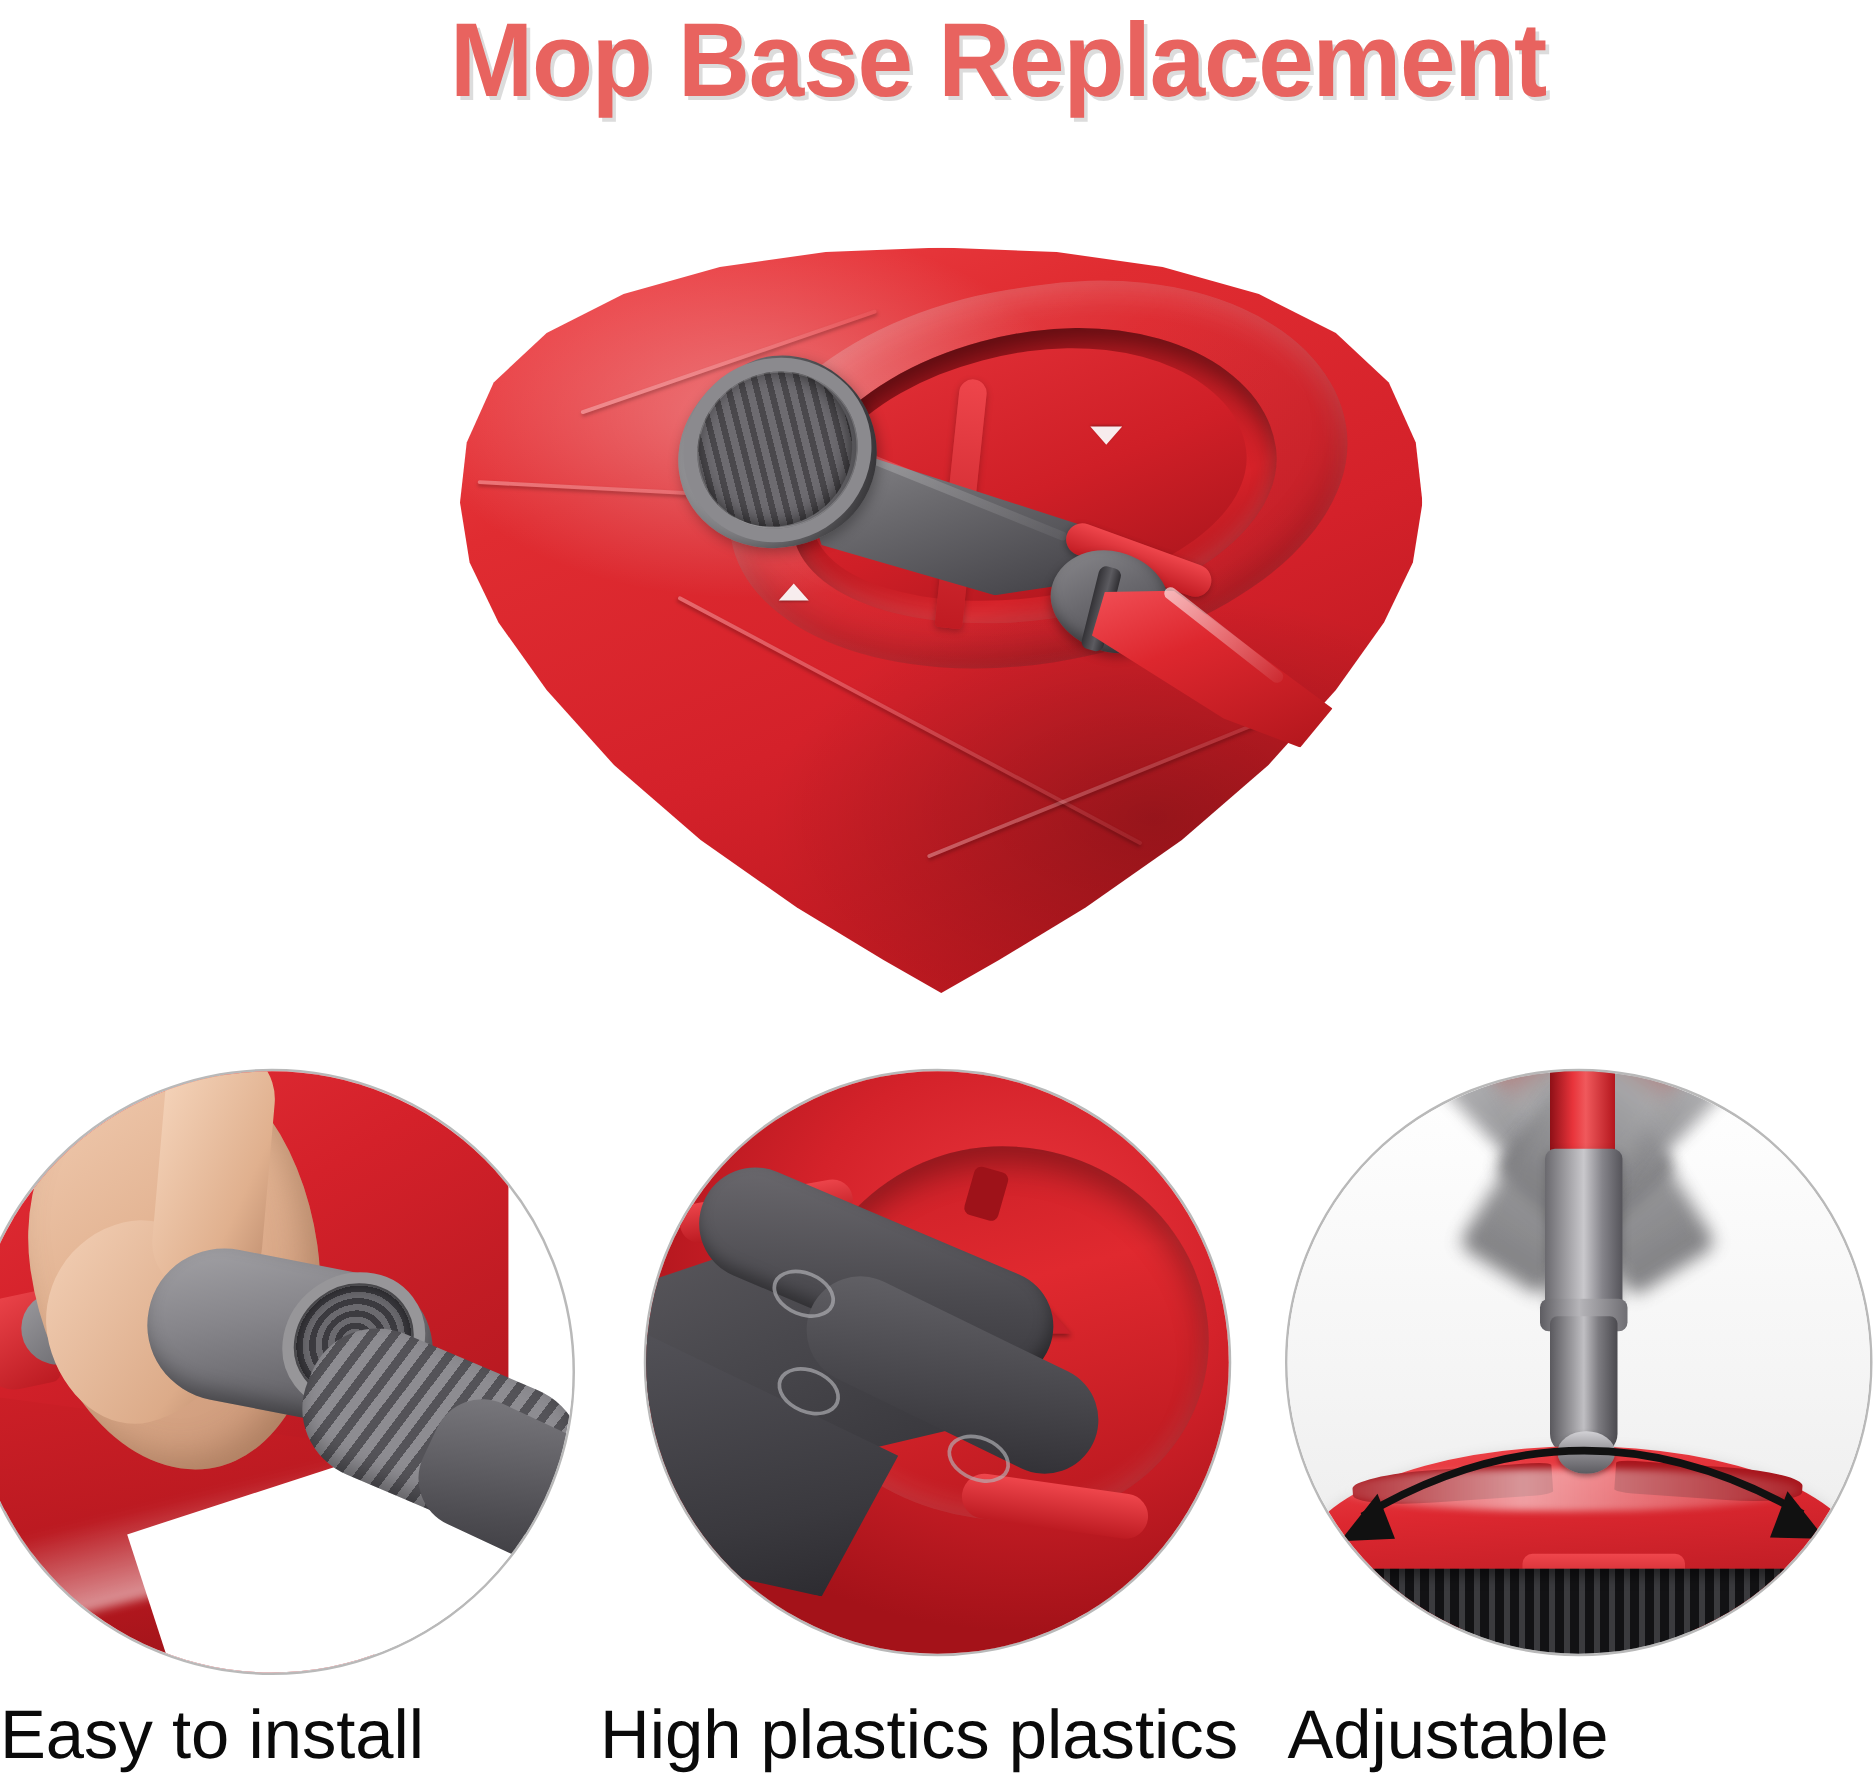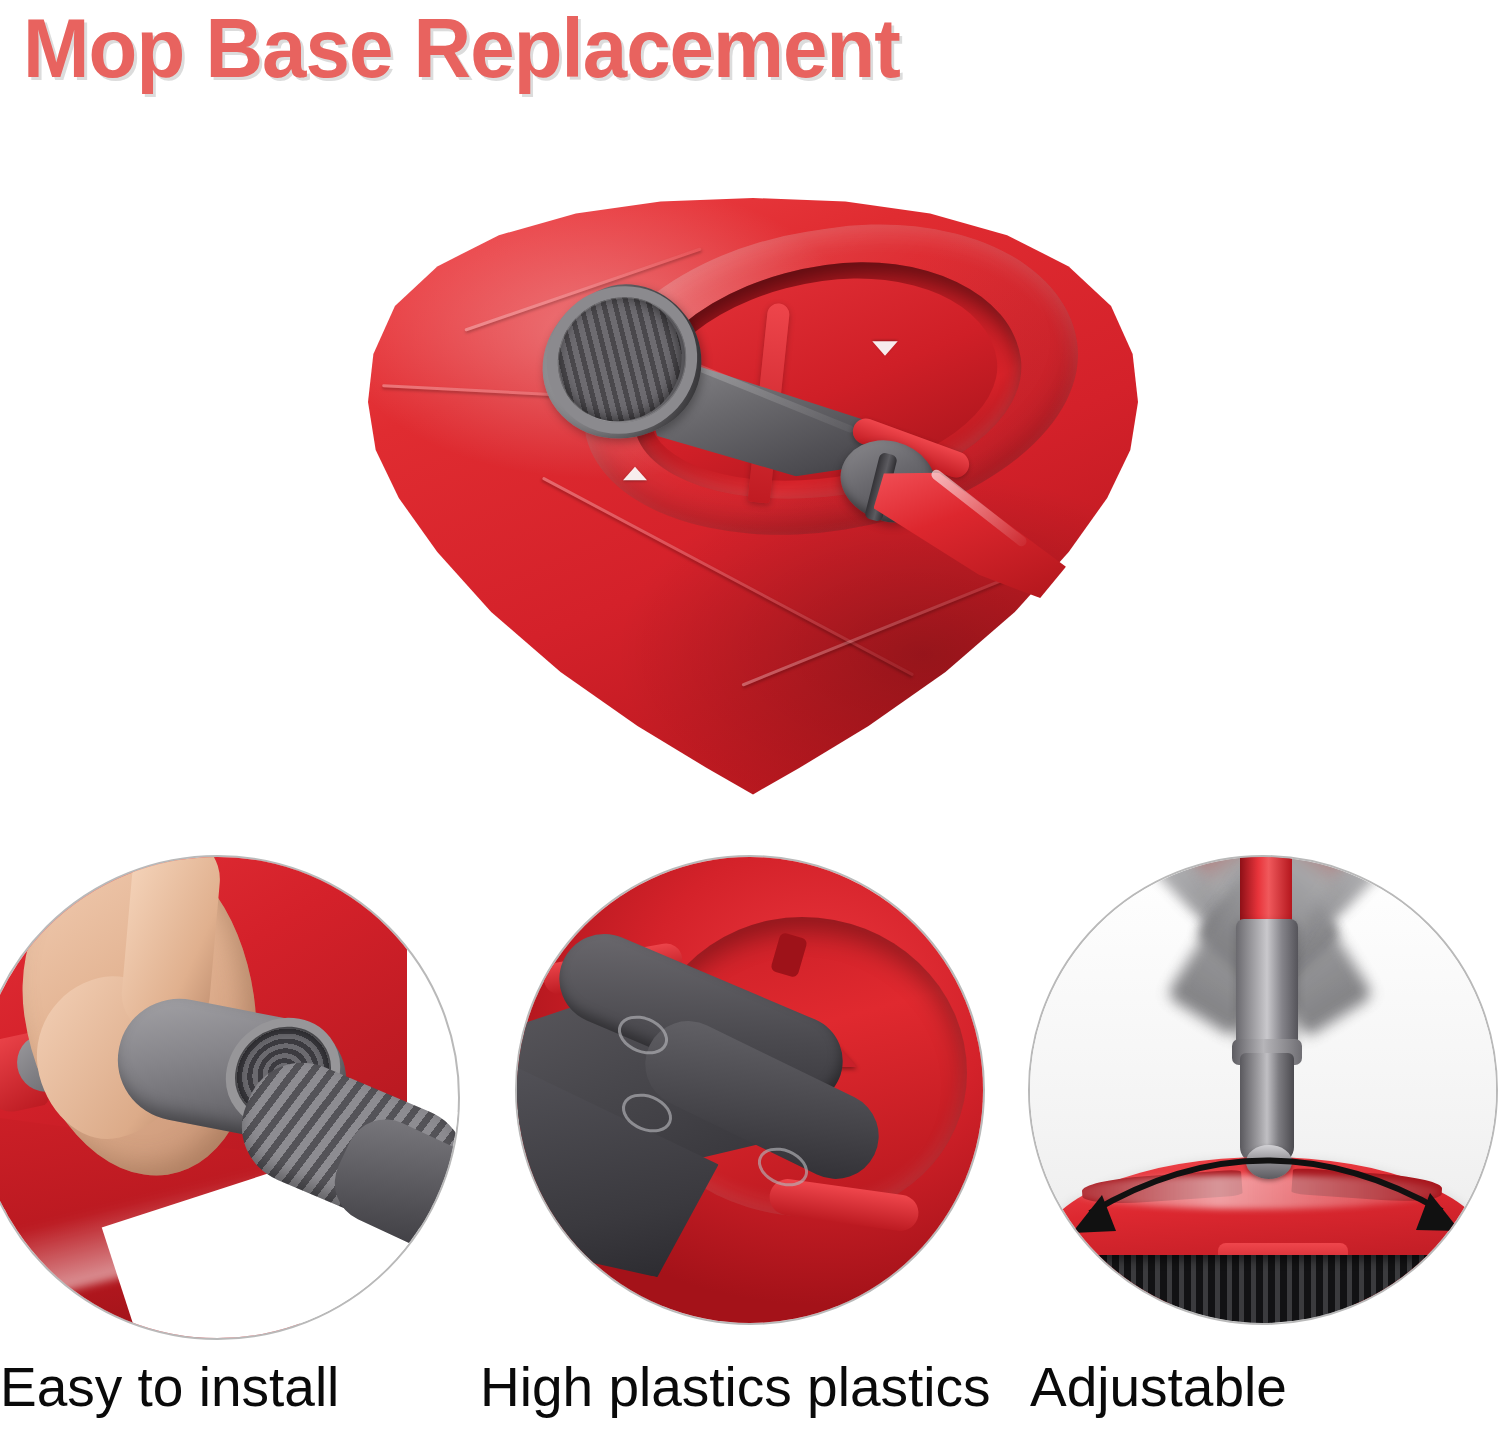--- a/index.html
+++ b/index.html
@@ -17,21 +17,21 @@
 
   
   #title-bar {
     position: absolute;
     left: 0;
     top: 0;
     width: 1260px;
     height: 95px;
     display: flex;
     align-items: center;
-    justify-content: flex-start;
+    justify-content: flex-end;
   }
   #page-title {
     font-family: "Liberation Sans Narrow", "Liberation Sans", sans-serif;
     font-weight: bold;
     font-size: 84px;
     line-height: 84px;
     letter-spacing: -1px;
     color: #e8635f;
     text-shadow: 3px 3px 0 rgba(140,140,140,0.30);
     transform: scaleX(0.95);

